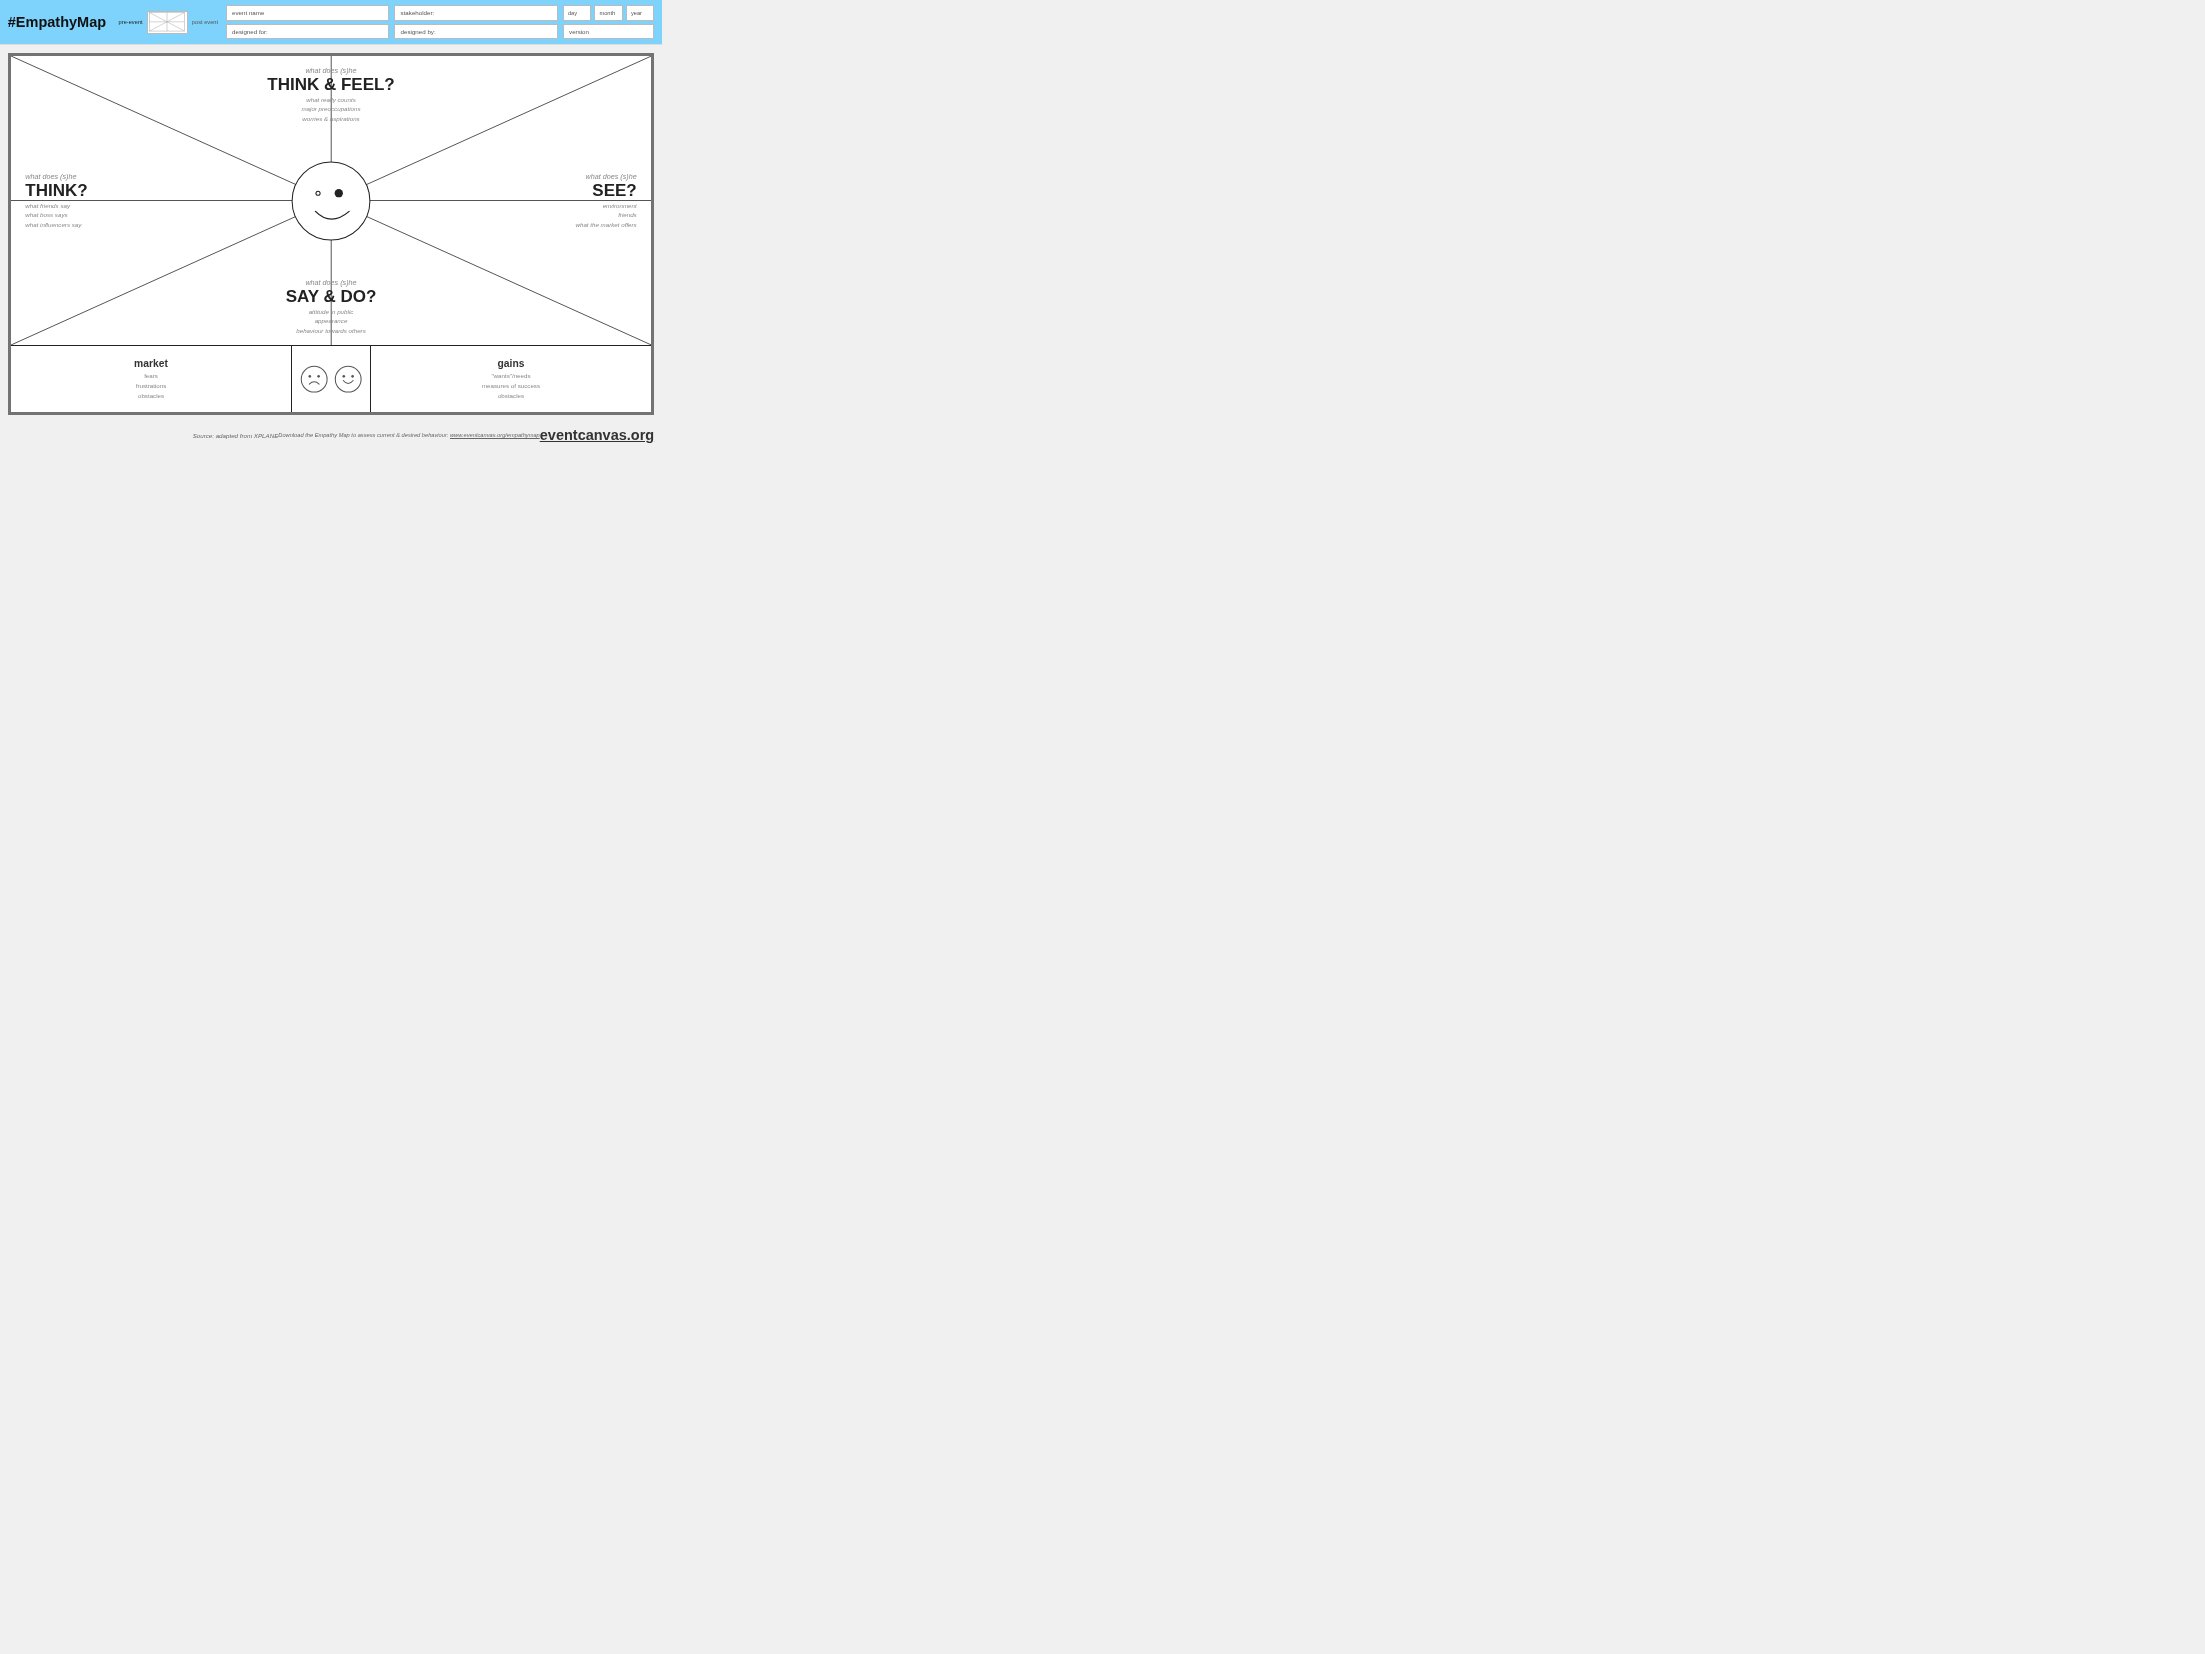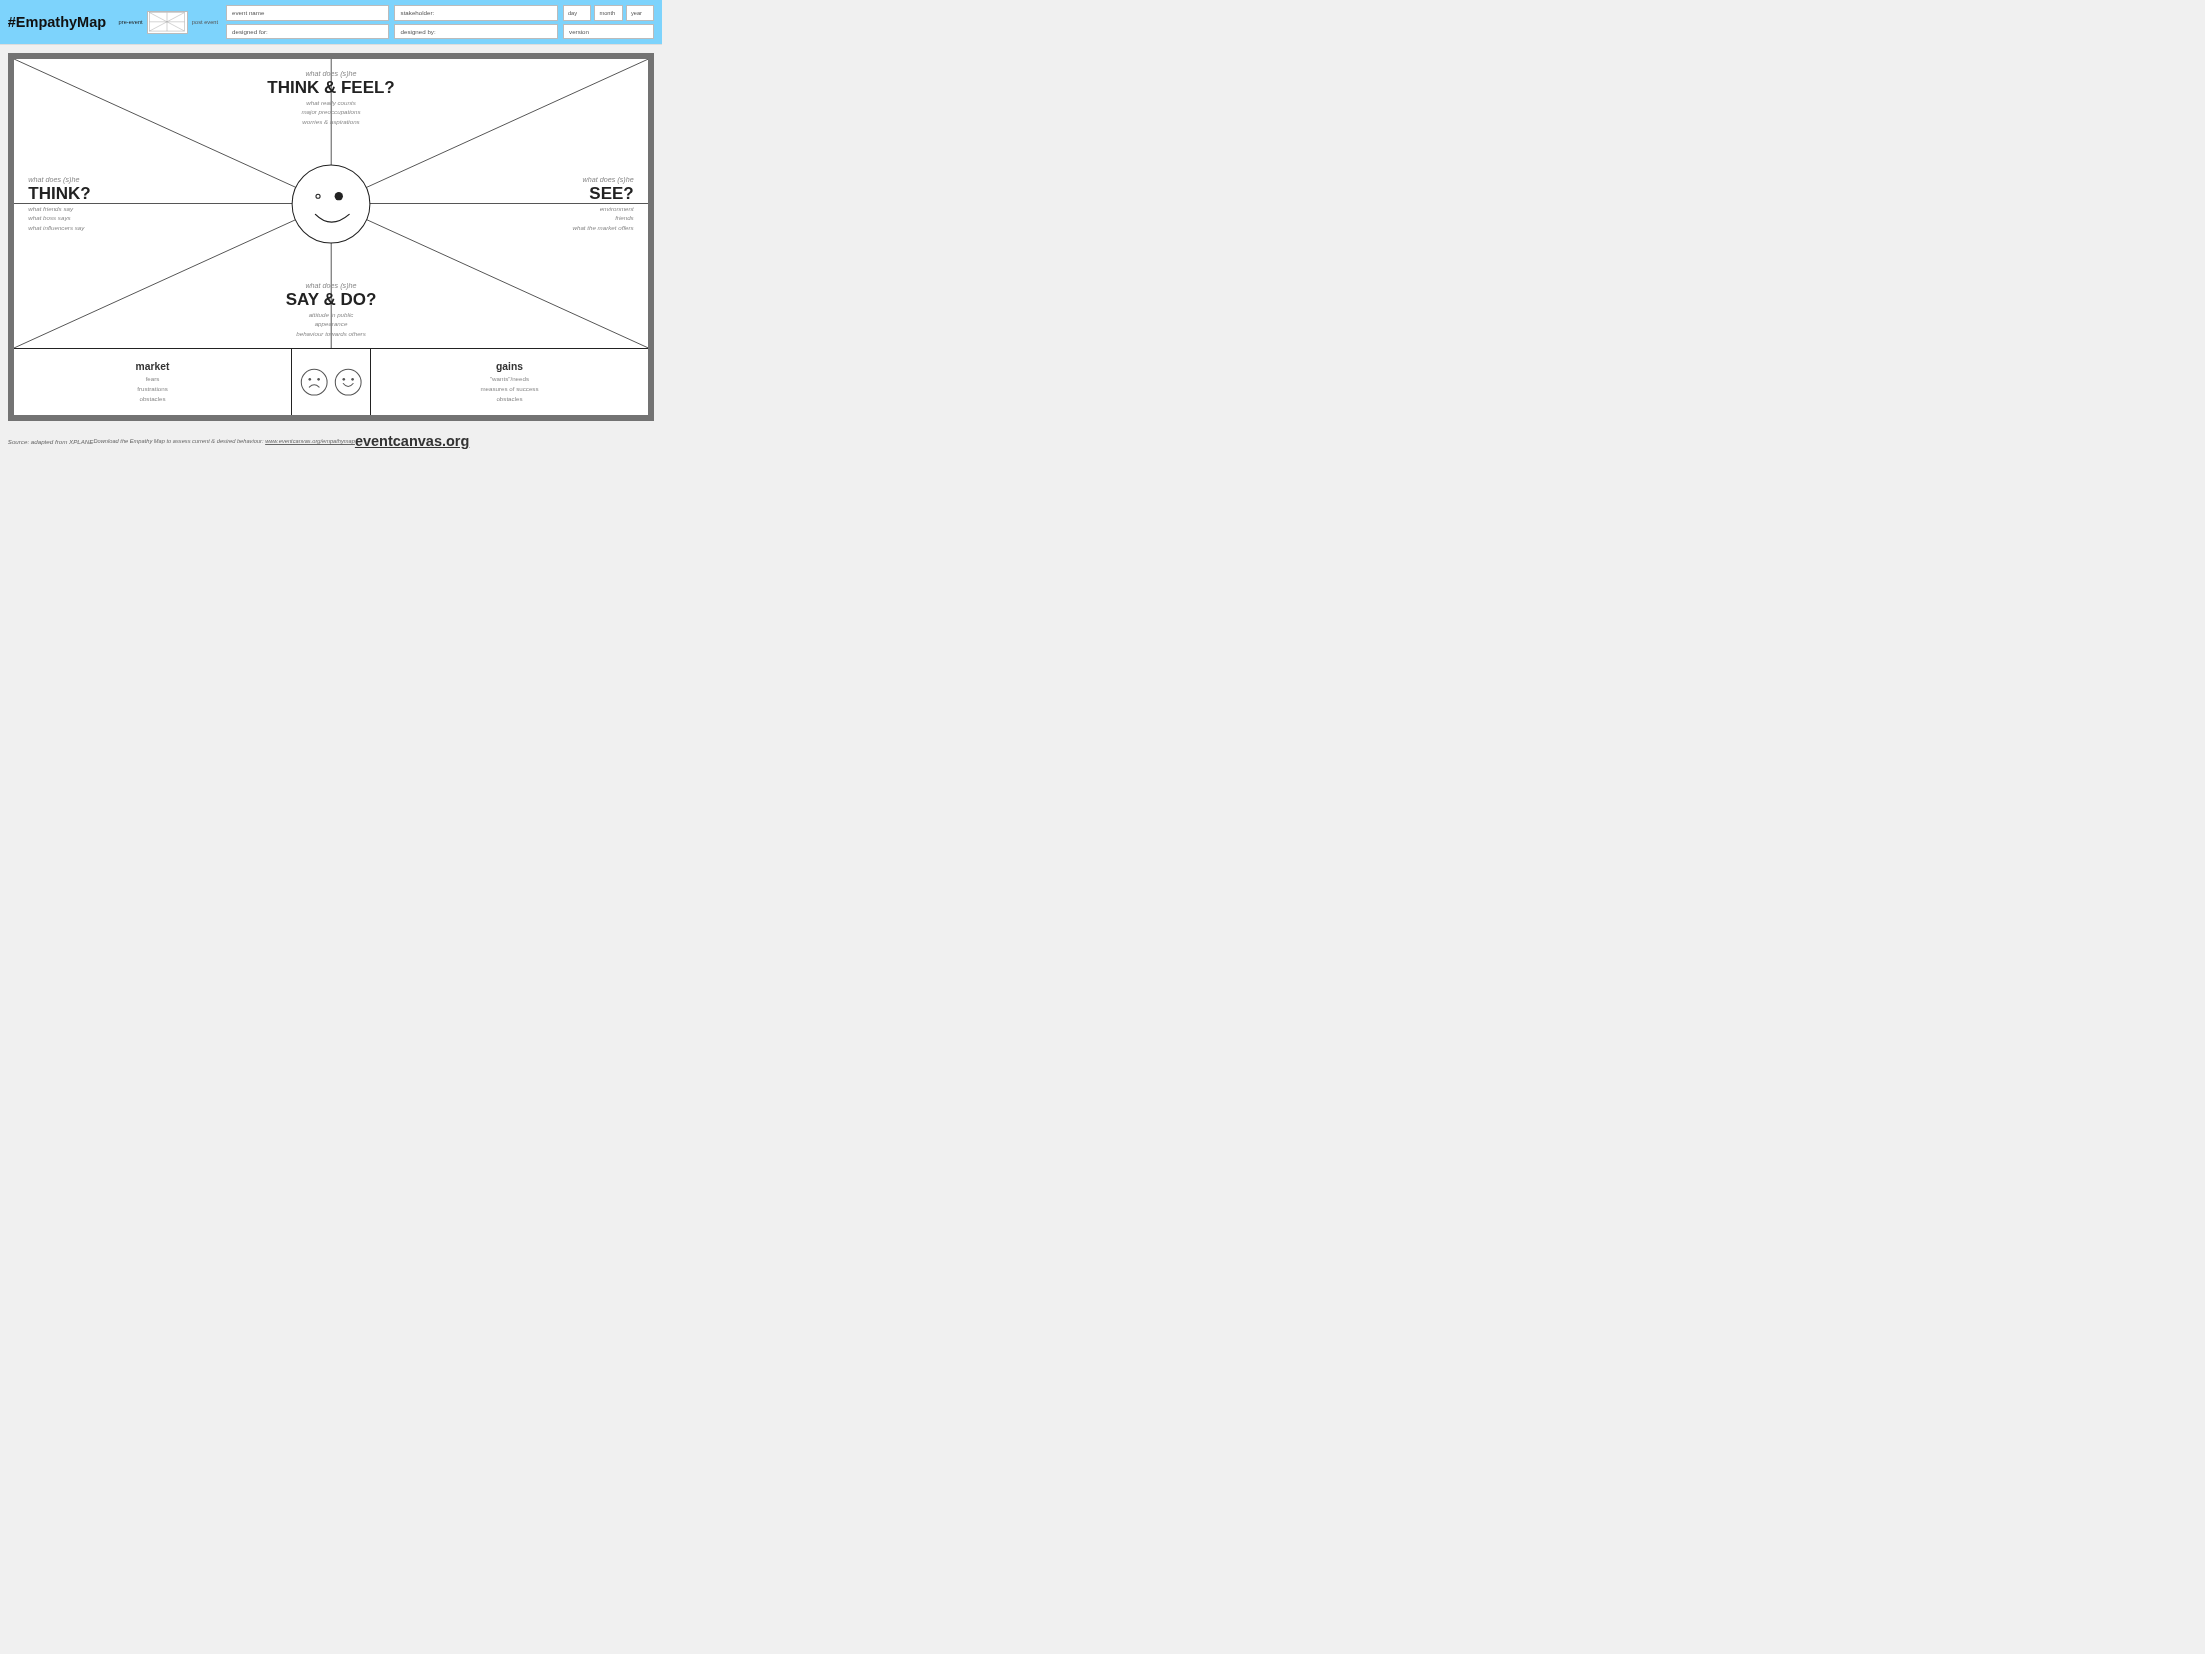--- a/index.html
+++ b/index.html
@@ -99,21 +99,21 @@
       height: 23px;
       display: flex;
       align-items: center;
       justify-content: center;
     }
 
     
     .empathy-container {
       margin: 7.8px;
       background: #fff;
-      border: 6px solid #737373;
+      border: 3px solid #737373;
       position: relative;
     }
 
     .empathy-main {
       position: relative;
       height: 289px;
       overflow: hidden;
     }
 
     
@@ -236,21 +236,21 @@
       font-size: 6.2px;
       color: #888;
       line-height: 1.6;
     }
 
     
     .footer {
       padding: 4.1px 7.8px;
       display: flex;
       align-items: center;
-      justify-content: flex-start;
+      justify-content: flex-end;
     }
 
     .footer-left {
       font-size: 6.2px;
       color: #666;
       font-style: italic;
     }
 
     .footer-center {
       font-size: 5.7px;

